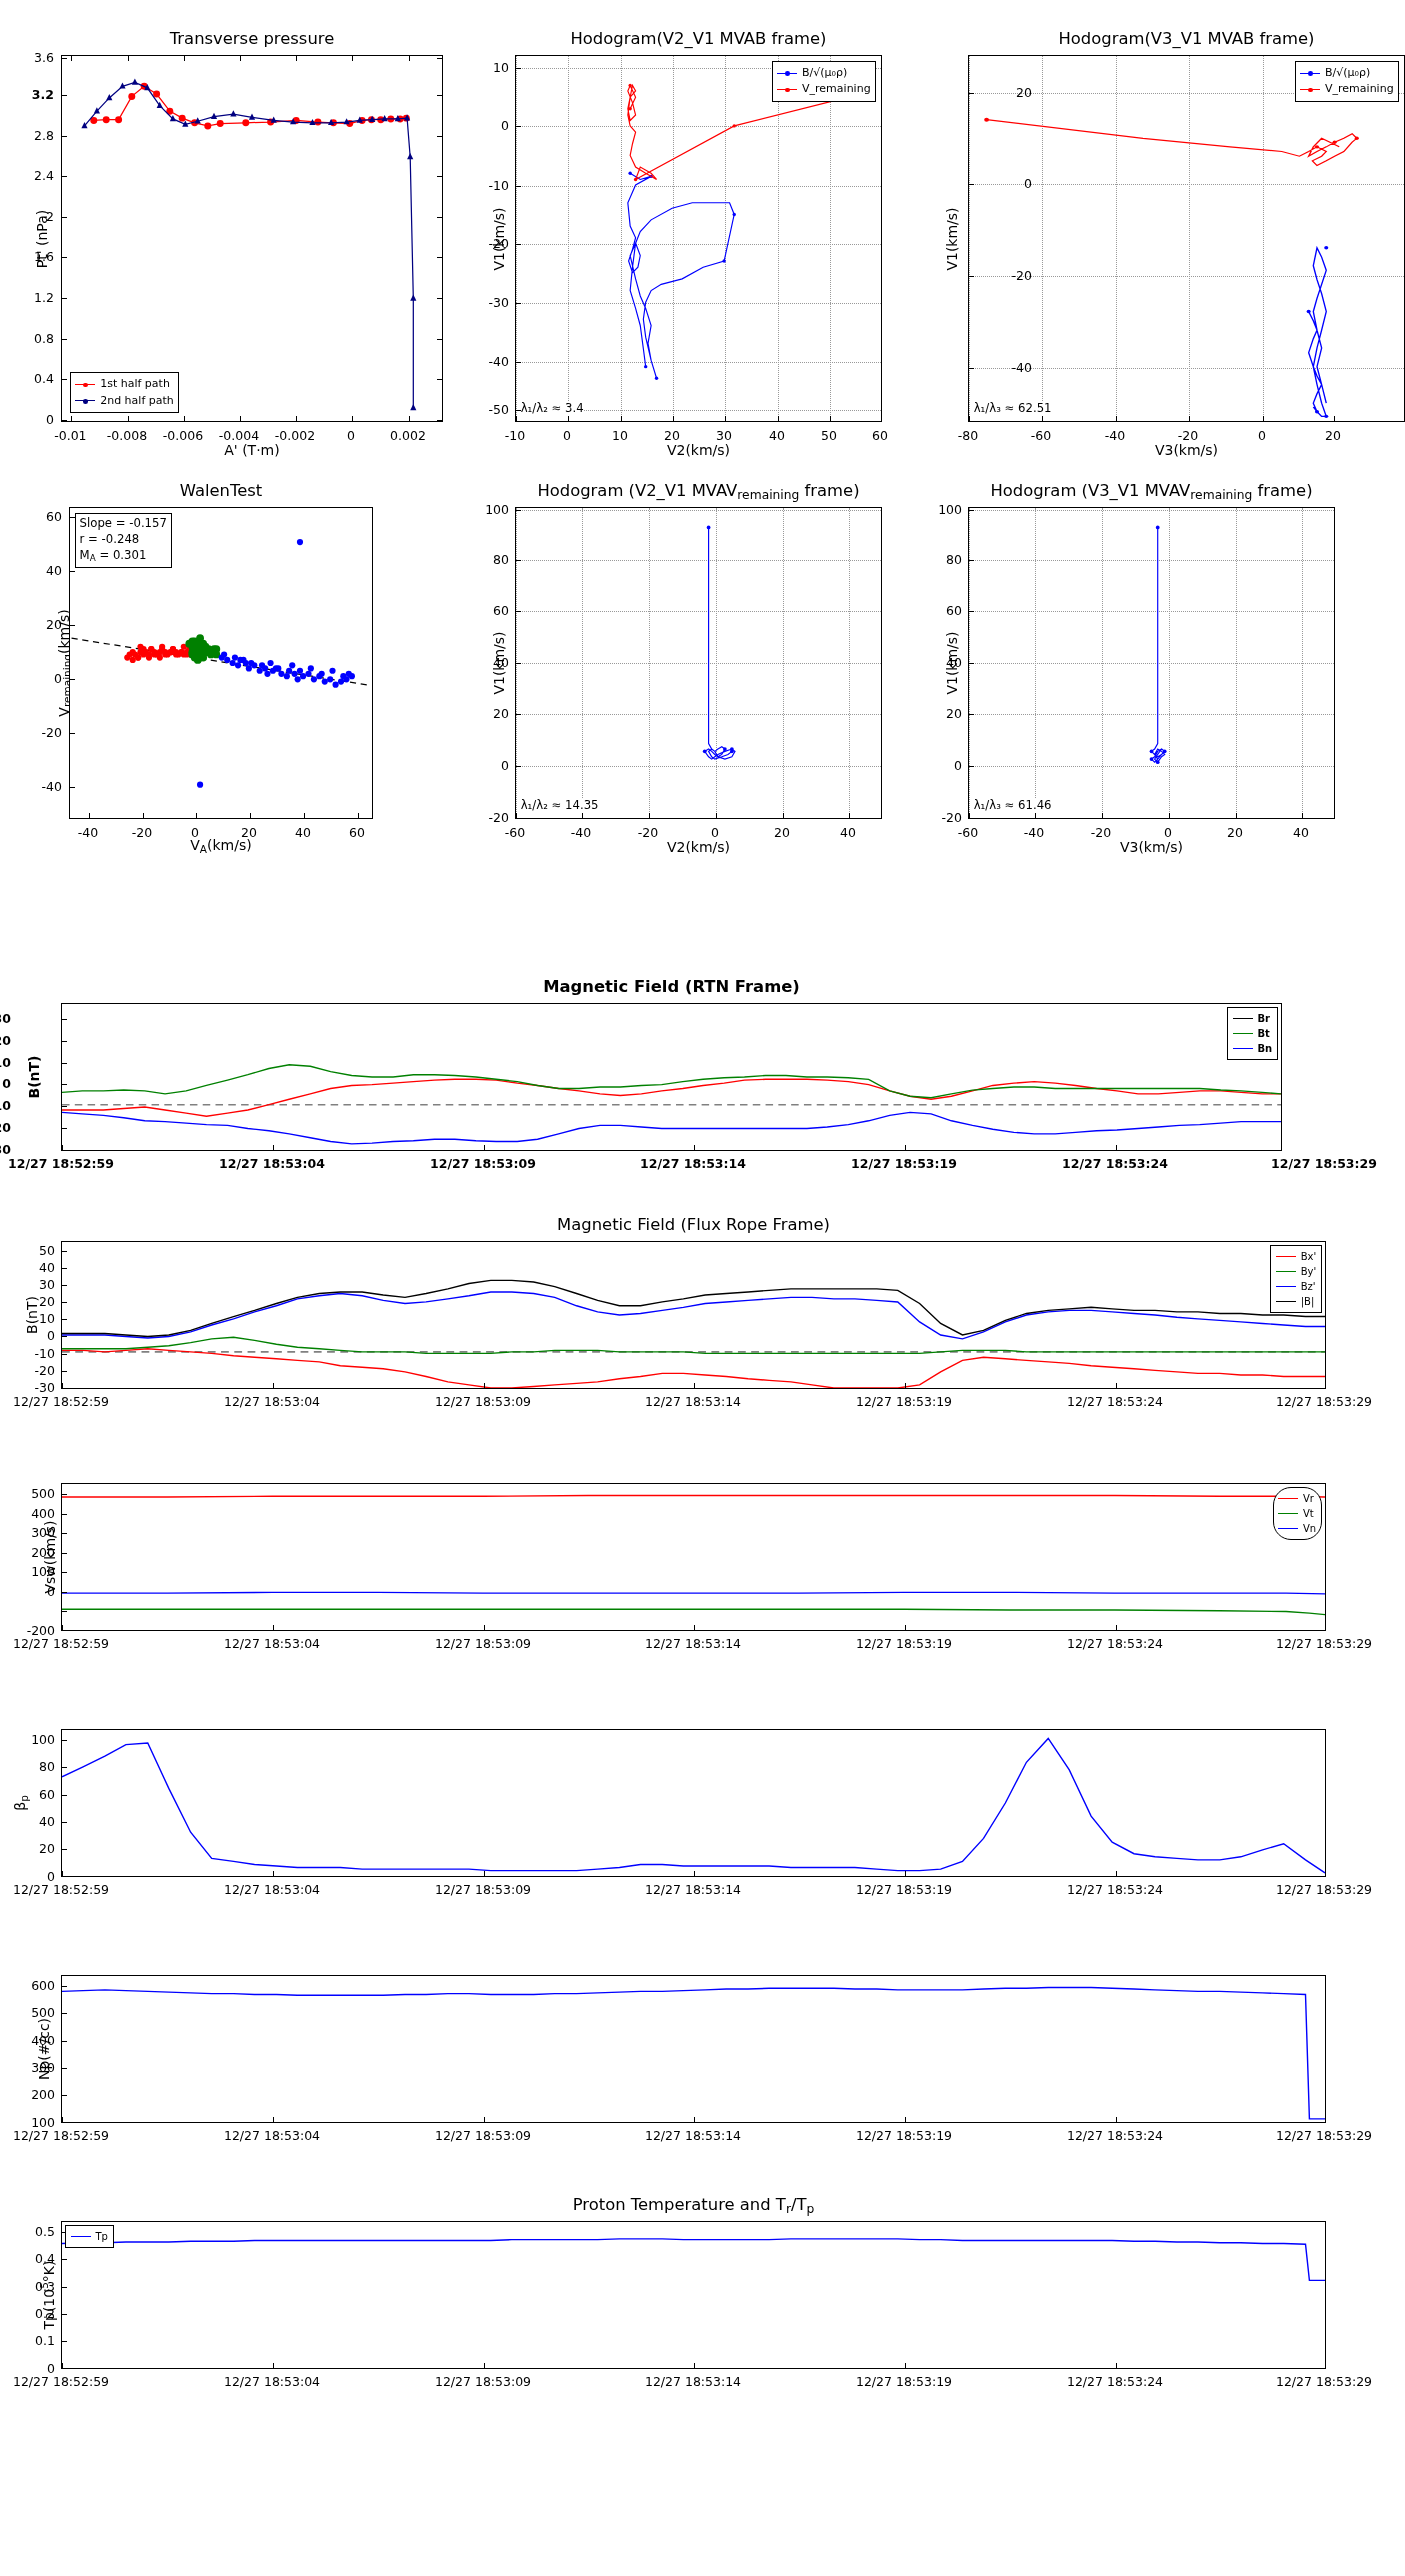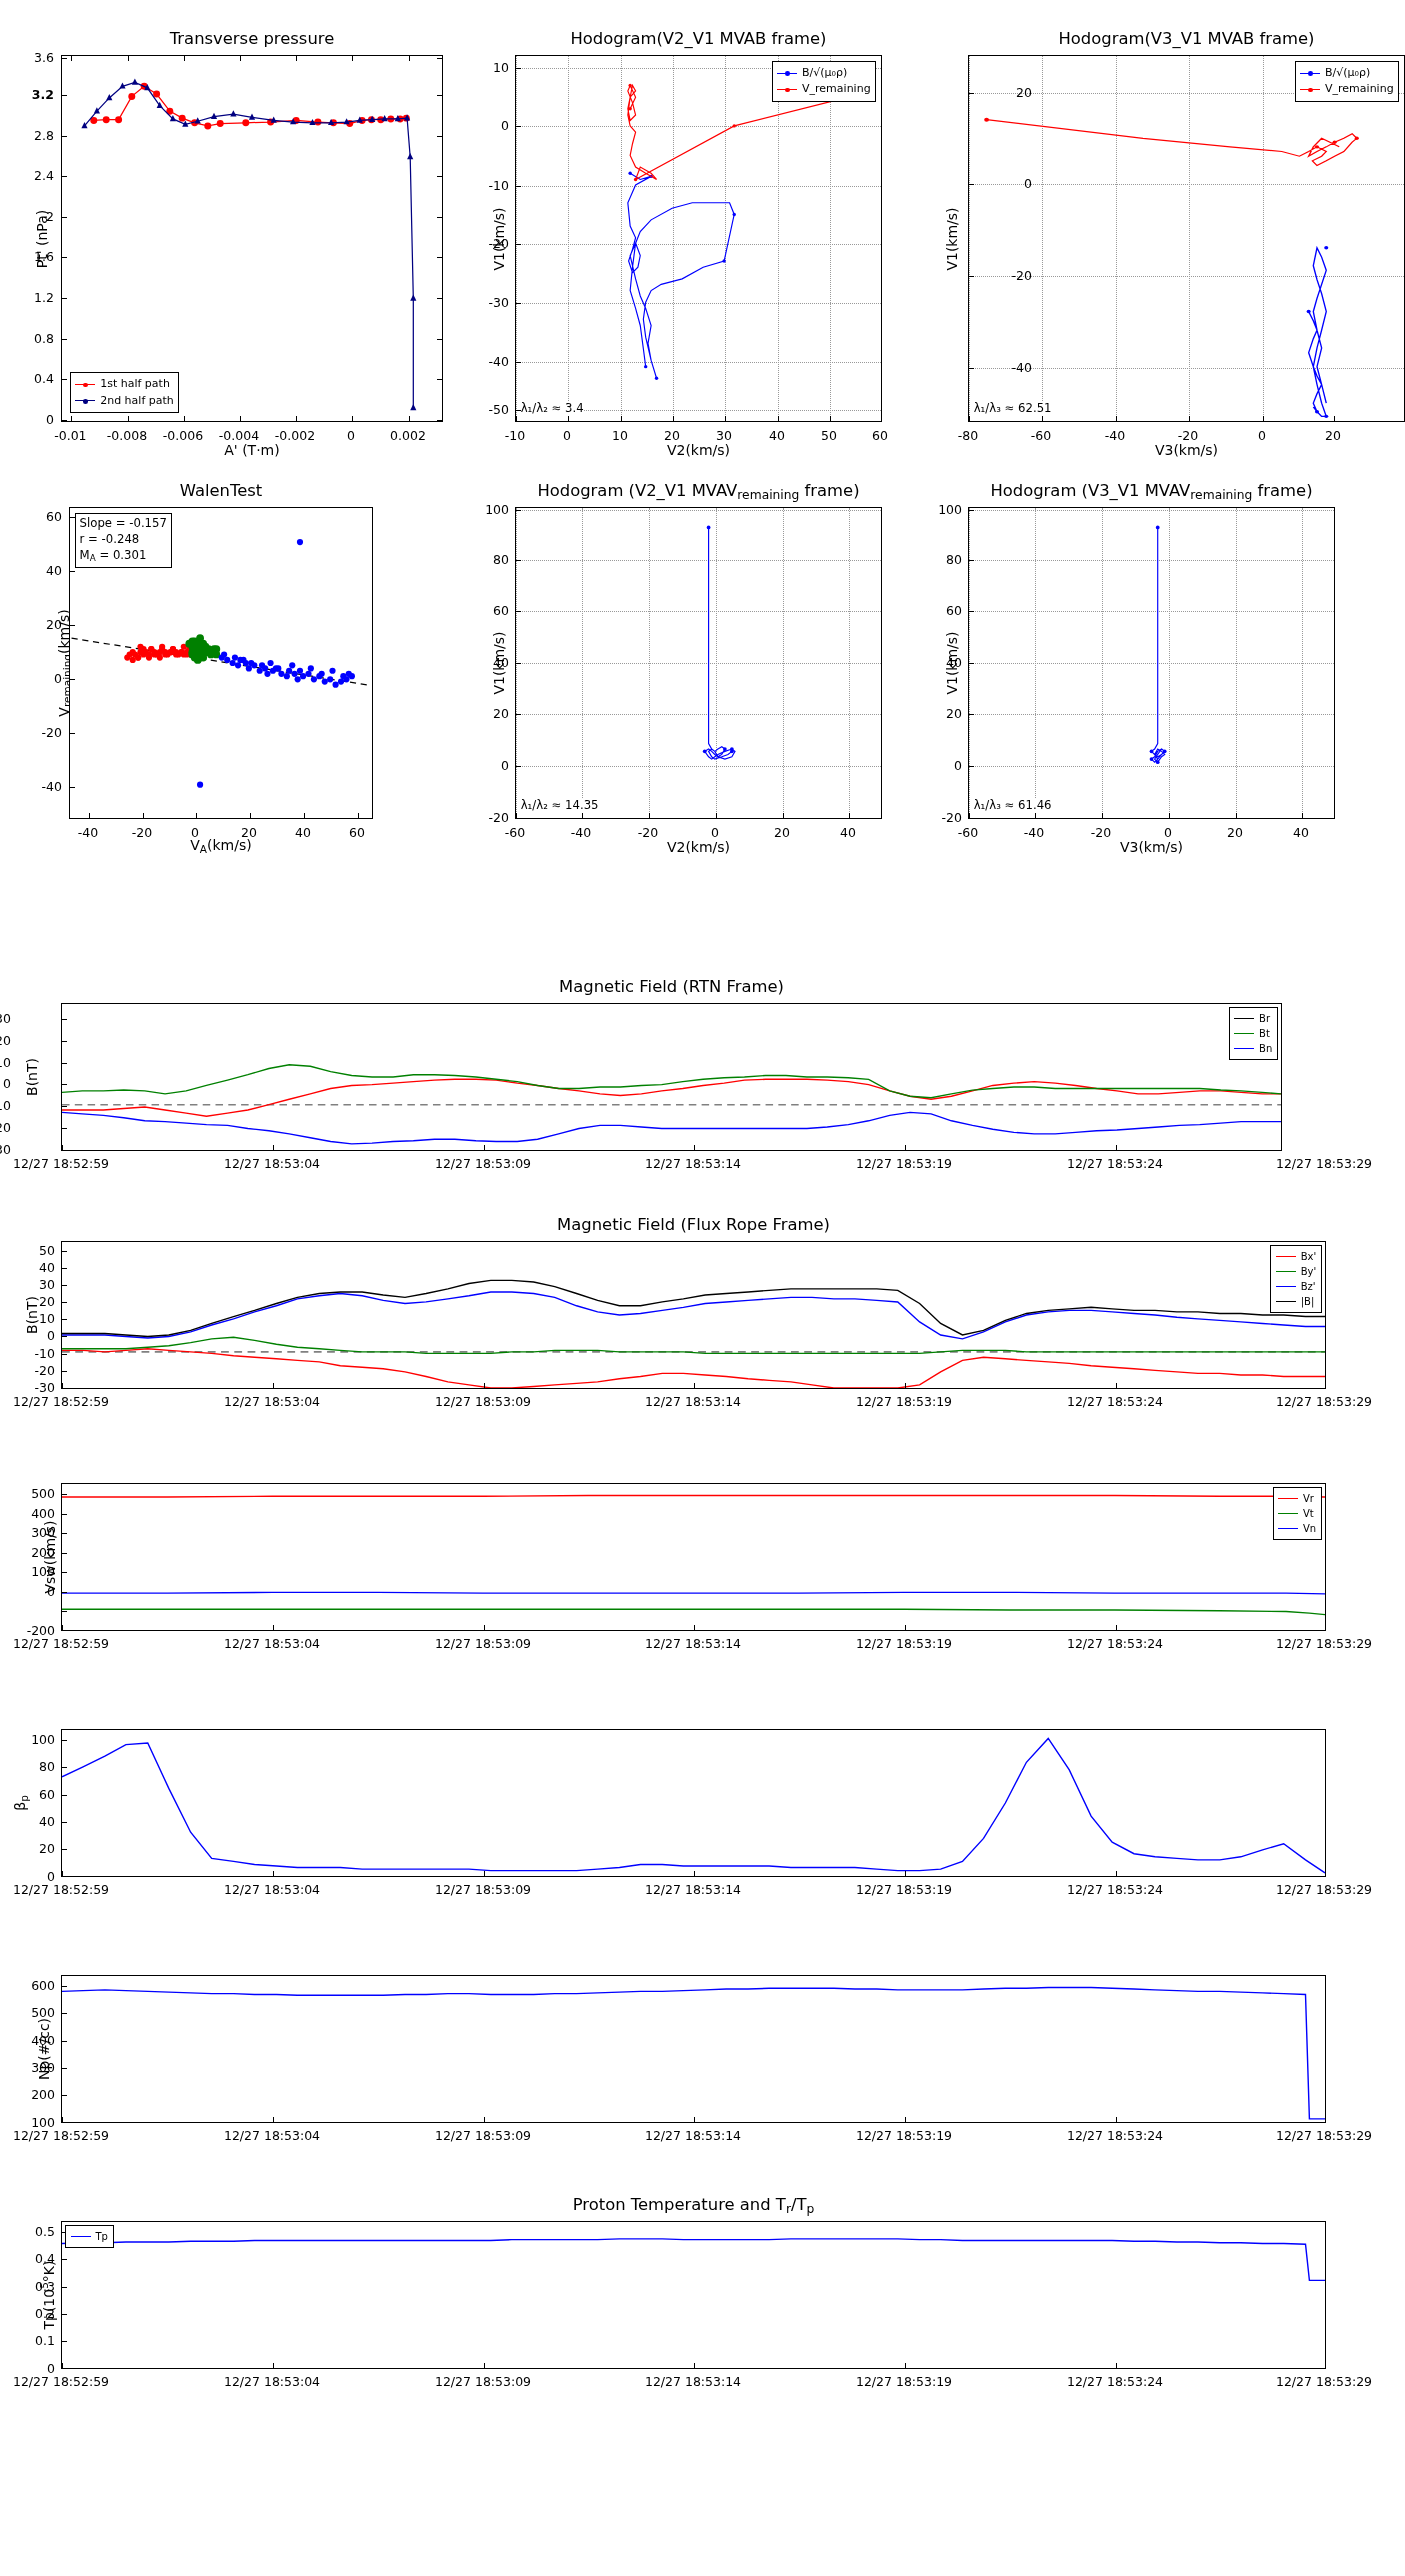--- a/index.html
+++ b/index.html
@@ -725,21 +725,21 @@
     <div class="tick-x" style="left:333px; top:318px;">40</div>
     <div class="tick-y" style="right:373px; top:310px; width:36px;">-20</div>
     <div class="tick-y" style="right:373px; top:258px; width:36px;">0</div>
     <div class="tick-y" style="right:373px; top:206px; width:36px;">20</div>
     <div class="tick-y" style="right:373px; top:155px; width:36px;">40</div>
     <div class="tick-y" style="right:373px; top:103px; width:36px;">60</div>
     <div class="tick-y" style="right:373px; top:52px; width:36px;">80</div>
     <div class="tick-y" style="right:373px; top:1.6px; width:36px;">100</div>
   </div>
 
-  <div class="panel" style="left:61px; top:1003px; width:1221px; height:148px;">
+  <div class="panel" style="left:61px; top:1003px; width:1221px; height:148px;font-weight:bold;">
     <div class="plot-title">Magnetic Field (RTN Frame)</div>
     <div class="ylabel">B(nT)</div>
     <div class="axes">
       <svg class="series" viewBox="0 0 1620 190" preserveAspectRatio="none">
         <line x1="0" y1="131" x2="1620" y2="131" stroke="#808080" stroke-width="2" stroke-dasharray="10,7"></line>
         <polyline fill="none" stroke="#ff0000" stroke-width="1.8" points="0,138 27,138 55,138 82,136 110,134 137,138 165,142 192,146 220,142 247,138 275,131 302,124 330,117 357,110 385,106 412,105 440,103 467,101 495,099 522,098 550,098 577,099 605,103 632,106 660,110 687,113 715,117 742,119 770,117 797,113 825,110 852,106 880,103 907,099 935,098 962,098 990,098 1017,099 1045,101 1072,105 1100,113 1127,120 1155,124 1182,120 1210,113 1237,106 1265,103 1292,101 1320,103 1347,106 1375,110 1402,113 1430,117 1457,117 1485,115 1512,113 1540,113 1567,115 1595,117 1620,117"></polyline>
         <polyline fill="none" stroke="#008000" stroke-width="1.8" points="0,115 27,113 55,113 82,112 110,113 137,117 165,113 192,106 220,099 247,092 275,084 302,079 330,081 357,088 385,093 412,095 440,095 467,092 495,092 522,093 550,095 577,098 605,101 632,106 660,110 687,110 715,108 742,108 770,106 797,105 825,101 852,098 880,096 907,095 935,093 962,093 990,095 1017,095 1045,096 1072,098 1100,113 1127,120 1155,122 1182,117 1210,112 1237,110 1265,108 1292,108 1320,110 1347,110 1375,110 1402,110 1430,110 1457,110 1485,110 1512,110 1540,112 1567,113 1595,115 1620,117"></polyline>
         <polyline fill="none" stroke="#0000ff" stroke-width="1.8" points="0,141 27,143 55,145 82,148 110,152 137,153 165,155 192,157 220,158 247,162 275,165 302,169 330,174 357,179 385,182 412,181 440,179 467,178 495,176 522,176 550,178 577,179 605,179 632,176 660,169 687,162 715,158 742,158 770,160 797,162 825,162 852,162 880,162 907,162 935,162 962,162 990,162 1017,160 1045,157 1072,152 1100,145 1127,141 1155,143 1182,152 1210,158 1237,163 1265,167 1292,169 1320,169 1347,167 1375,165 1402,164 1430,162 1457,160 1485,158 1512,157 1540,155 1567,153 1595,153 1620,153"></polyline>
       </svg>
       <div class="legend" style="right:3.1px; top:3.1px; font-size:10px;">
@@ -852,21 +852,21 @@
   </div>
 
   <div class="panel" style="left:61px; top:1483px; width:1265px; height:148px;">
     <div class="ylabel">Vsw(km/s)</div>
     <div class="axes">
       <svg class="series" viewBox="0 0 1620 190" preserveAspectRatio="none">
         <polyline fill="none" stroke="#ff0000" stroke-width="1.8" points="0,17 135,17 270,16 405,16 540,16 675,15 810,15 945,15 1080,15 1215,15 1350,15 1485,16 1570,16 1620,17"></polyline>
         <polyline fill="none" stroke="#008000" stroke-width="1.8" points="0,163 135,163 270,163 405,163 540,163 675,163 810,163 945,163 1080,163 1215,164 1350,164 1485,165 1570,166 1600,168 1620,170"></polyline>
         <polyline fill="none" stroke="#0000ff" stroke-width="1.8" points="0,142 135,142 270,141 405,141 540,142 675,142 810,142 945,142 1080,141 1215,141 1350,142 1485,142 1570,142 1620,143"></polyline>
       </svg>
-      <div class="legend" style="right:3.1px; top:3.1px; font-size:10px;">
+      <div class="legend" style="right:3.1px; top:3.1px; font-size:10px;border-radius:18px;">
         <div class="row">
             <span class="swatch" style="border-color:#ff0000;"></span>
             <span>Vr</span>
           </div>
         <div class="row">
             <span class="swatch" style="border-color:#008000;"></span>
             <span>Vt</span>
           </div>
         <div class="row">
             <span class="swatch" style="border-color:#0000ff;"></span>

